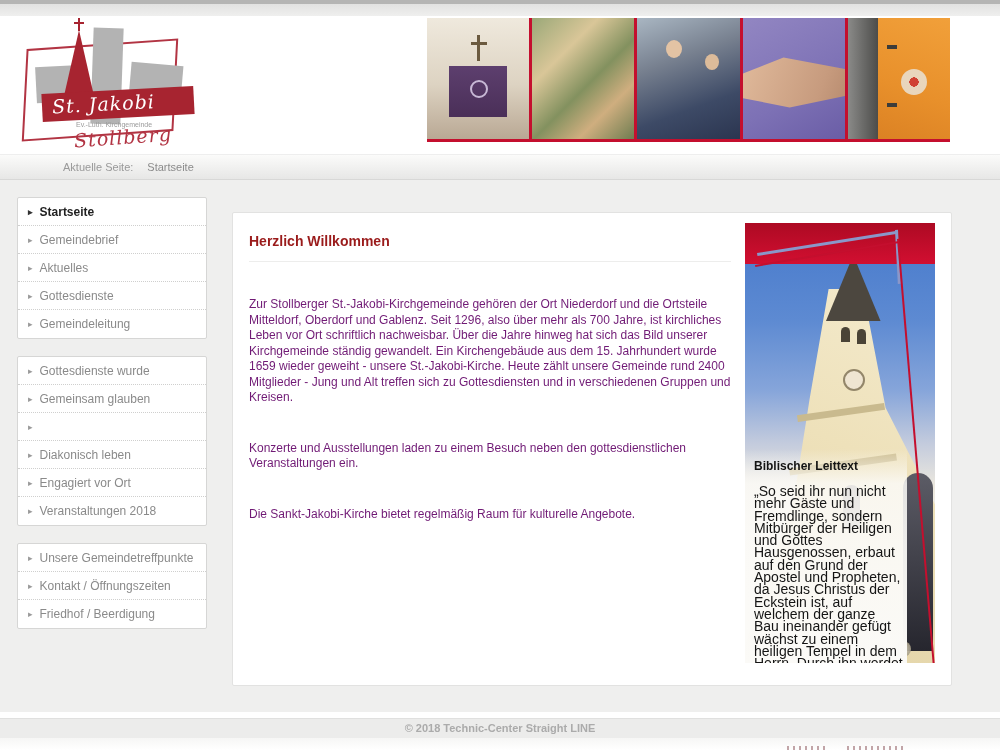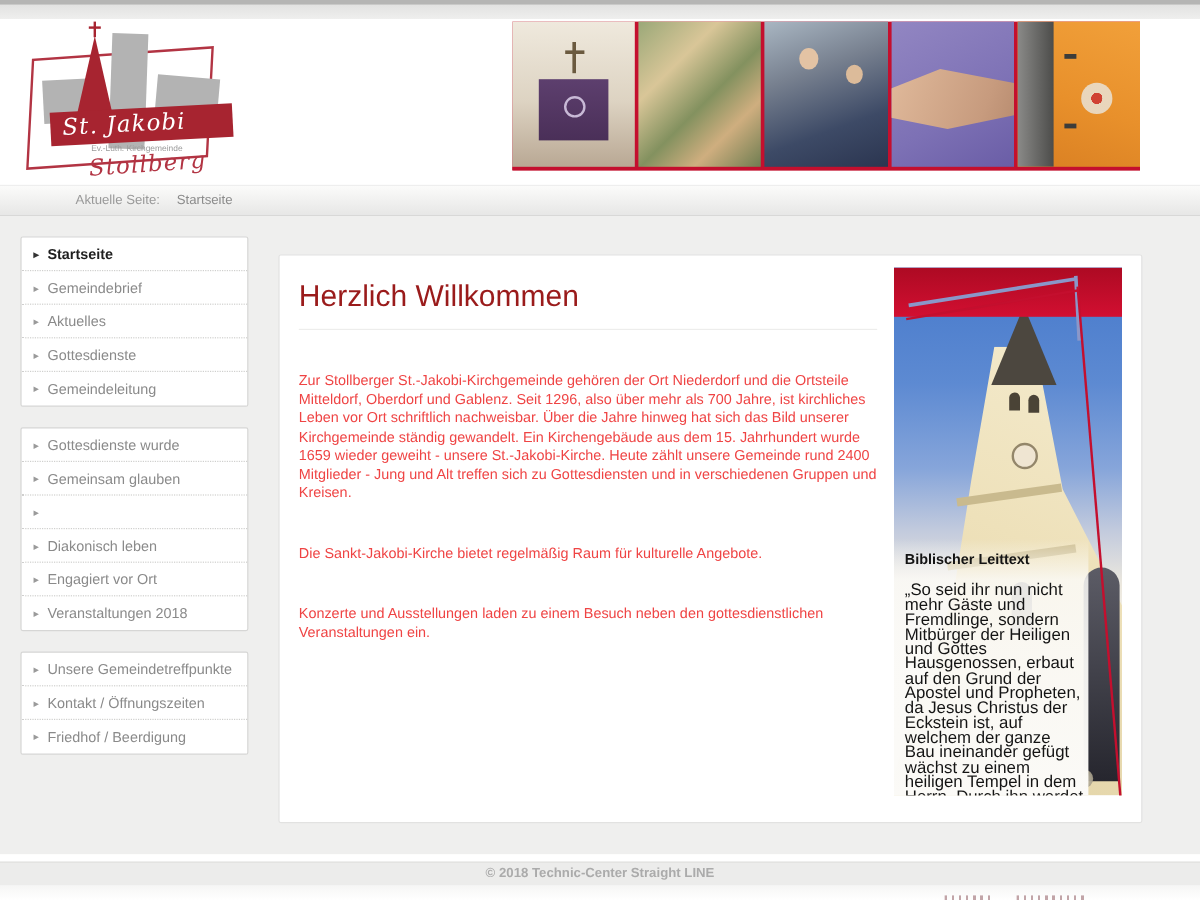--- a/index.html
+++ b/index.html
@@ -64,23 +64,23 @@
   .side-box { background:#fff; border:1px solid #d6d6d5; border-radius:2px; margin-bottom:17px; }
   .side-item { display:flex; align-items:center; padding:0 10px; height:28px; font-size:12px; color:#8a8a8a;
                border-bottom:1px dotted #cfcfce; cursor:pointer; text-decoration:none; }
   .side-item:last-child { border-bottom:none; }
   .side-item .tri { font-size:9px; color:#9a9a9a; margin-right:7px; }
   .side-item.active { color:#1f1f1f; font-weight:bold; }
   .side-item.active .tri { color:#333; }
 
   .content { width:720px; margin-left:25px; margin-top:32px; background:#fff; border:1px solid #e2e2e1;
              border-radius:2px; min-height:465px; padding:16px; }
-  .page-title { color:#9a1b1b; font-size:25px; font-weight:normal; margin:4px 0 12px 0; }
+  .page-title { color:#9a1b1b; font-size:14px; font-weight:bold; margin:4px 0 12px 0; }
   .title-rule { border:none; border-top:1px solid #ededec; margin:0 0 14px 0; }
-  .content p { font-size:12px; color:#ef4444; line-height:15.5px; margin-bottom:13px;margin-top:35px; }
+  .content p { font-size:12px; color:#701a75; line-height:15.5px; margin-bottom:13px;margin-top:35px; }
 
   
   .panel { float:right; width:190px; height:440px; margin:-6px 0 6px 14px; position:relative; overflow:hidden;
            background:linear-gradient(180deg,#4679cb 0%,#5d8ad2 22%,#86a5da 38%,#c3cbdd 50%,#ece8de 60%,#f8f6f1 75%,#fdfcfa 100%); }
   .p-tower { position:absolute; inset:0; background:linear-gradient(200deg,#f4ecd0 0%,#ecdfb6 45%,#dccf a 0%); }
   .p-tower { background:linear-gradient(205deg,#f6eed4 0%,#eee1ba 50%,#e2d3a6 100%);
              clip-path:polygon(44% 15%, 62% 15%, 74% 42%, 100% 64%, 100% 100%, 0 100%, 0 96%, 26% 62%, 34% 40%); }
   .p-ledge1 { position:absolute; left:52px; top:186px; width:88px; height:7px; background:#c9ba8e; transform:rotate(-8deg); }
   .p-ledge2 { position:absolute; left:44px; top:238px; width:108px; height:7px; background:#cfc094; transform:rotate(-8deg); }
   .p-spire { position:absolute; left:76px; top:32px; width:62px; height:66px;
@@ -266,22 +266,22 @@
       <div class="p-text">
         <div class="ltitle">Biblischer Leittext</div>
         <div class="quote">„So seid ihr nun nicht mehr Gäste und Fremdlinge, sondern Mitbürger der Heiligen und Gottes Hausgenossen, erbaut auf den Grund der Apostel und Propheten, da Jesus Christus der Eckstein ist, auf welchem der ganze Bau ineinander gefügt wächst zu einem heiligen Tempel in dem Herrn. Durch ihn werdet auch ihr miterbaut zu einer Wohnung Gottes im Geist.“</div>
         <div class="ref">Epheser 2, 19-22</div>
       </div>
     </div>
 
     <h1 class="page-title">Herzlich Willkommen</h1>
     <hr class="title-rule">
     <p>Zur Stollberger St.-Jakobi-Kirchgemeinde gehören der Ort Niederdorf und die Ortsteile Mitteldorf, Oberdorf und Gablenz. Seit 1296, also über mehr als 700 Jahre, ist kirchliches Leben vor Ort schriftlich nachweisbar. Über die Jahre hinweg hat sich das Bild unserer Kirchgemeinde ständig gewandelt. Ein Kirchengebäude aus dem 15. Jahrhundert wurde 1659 wieder geweiht - unsere St.-Jakobi-Kirche. Heute zählt unsere Gemeinde rund 2400 Mitglieder - Jung und Alt treffen sich zu Gottesdiensten und in verschiedenen Gruppen und Kreisen.</p>
+    <p>Konzerte und Ausstellungen laden zu einem Besuch neben den gottesdienstlichen Veranstaltungen ein.</p>
     <p>Die Sankt-Jakobi-Kirche bietet regelmäßig Raum für kulturelle Angebote.</p>
-    <p>Konzerte und Ausstellungen laden zu einem Besuch neben den gottesdienstlichen Veranstaltungen ein.</p>
   </div>
 </div>
 
 <div class="gap-white2"></div>
 
 <div class="footerbar">
   <span>© 2018 Technic-Center Straight LINE</span>
 </div>
 <div class="bottomfade">
   <div class="frag frag-1">

